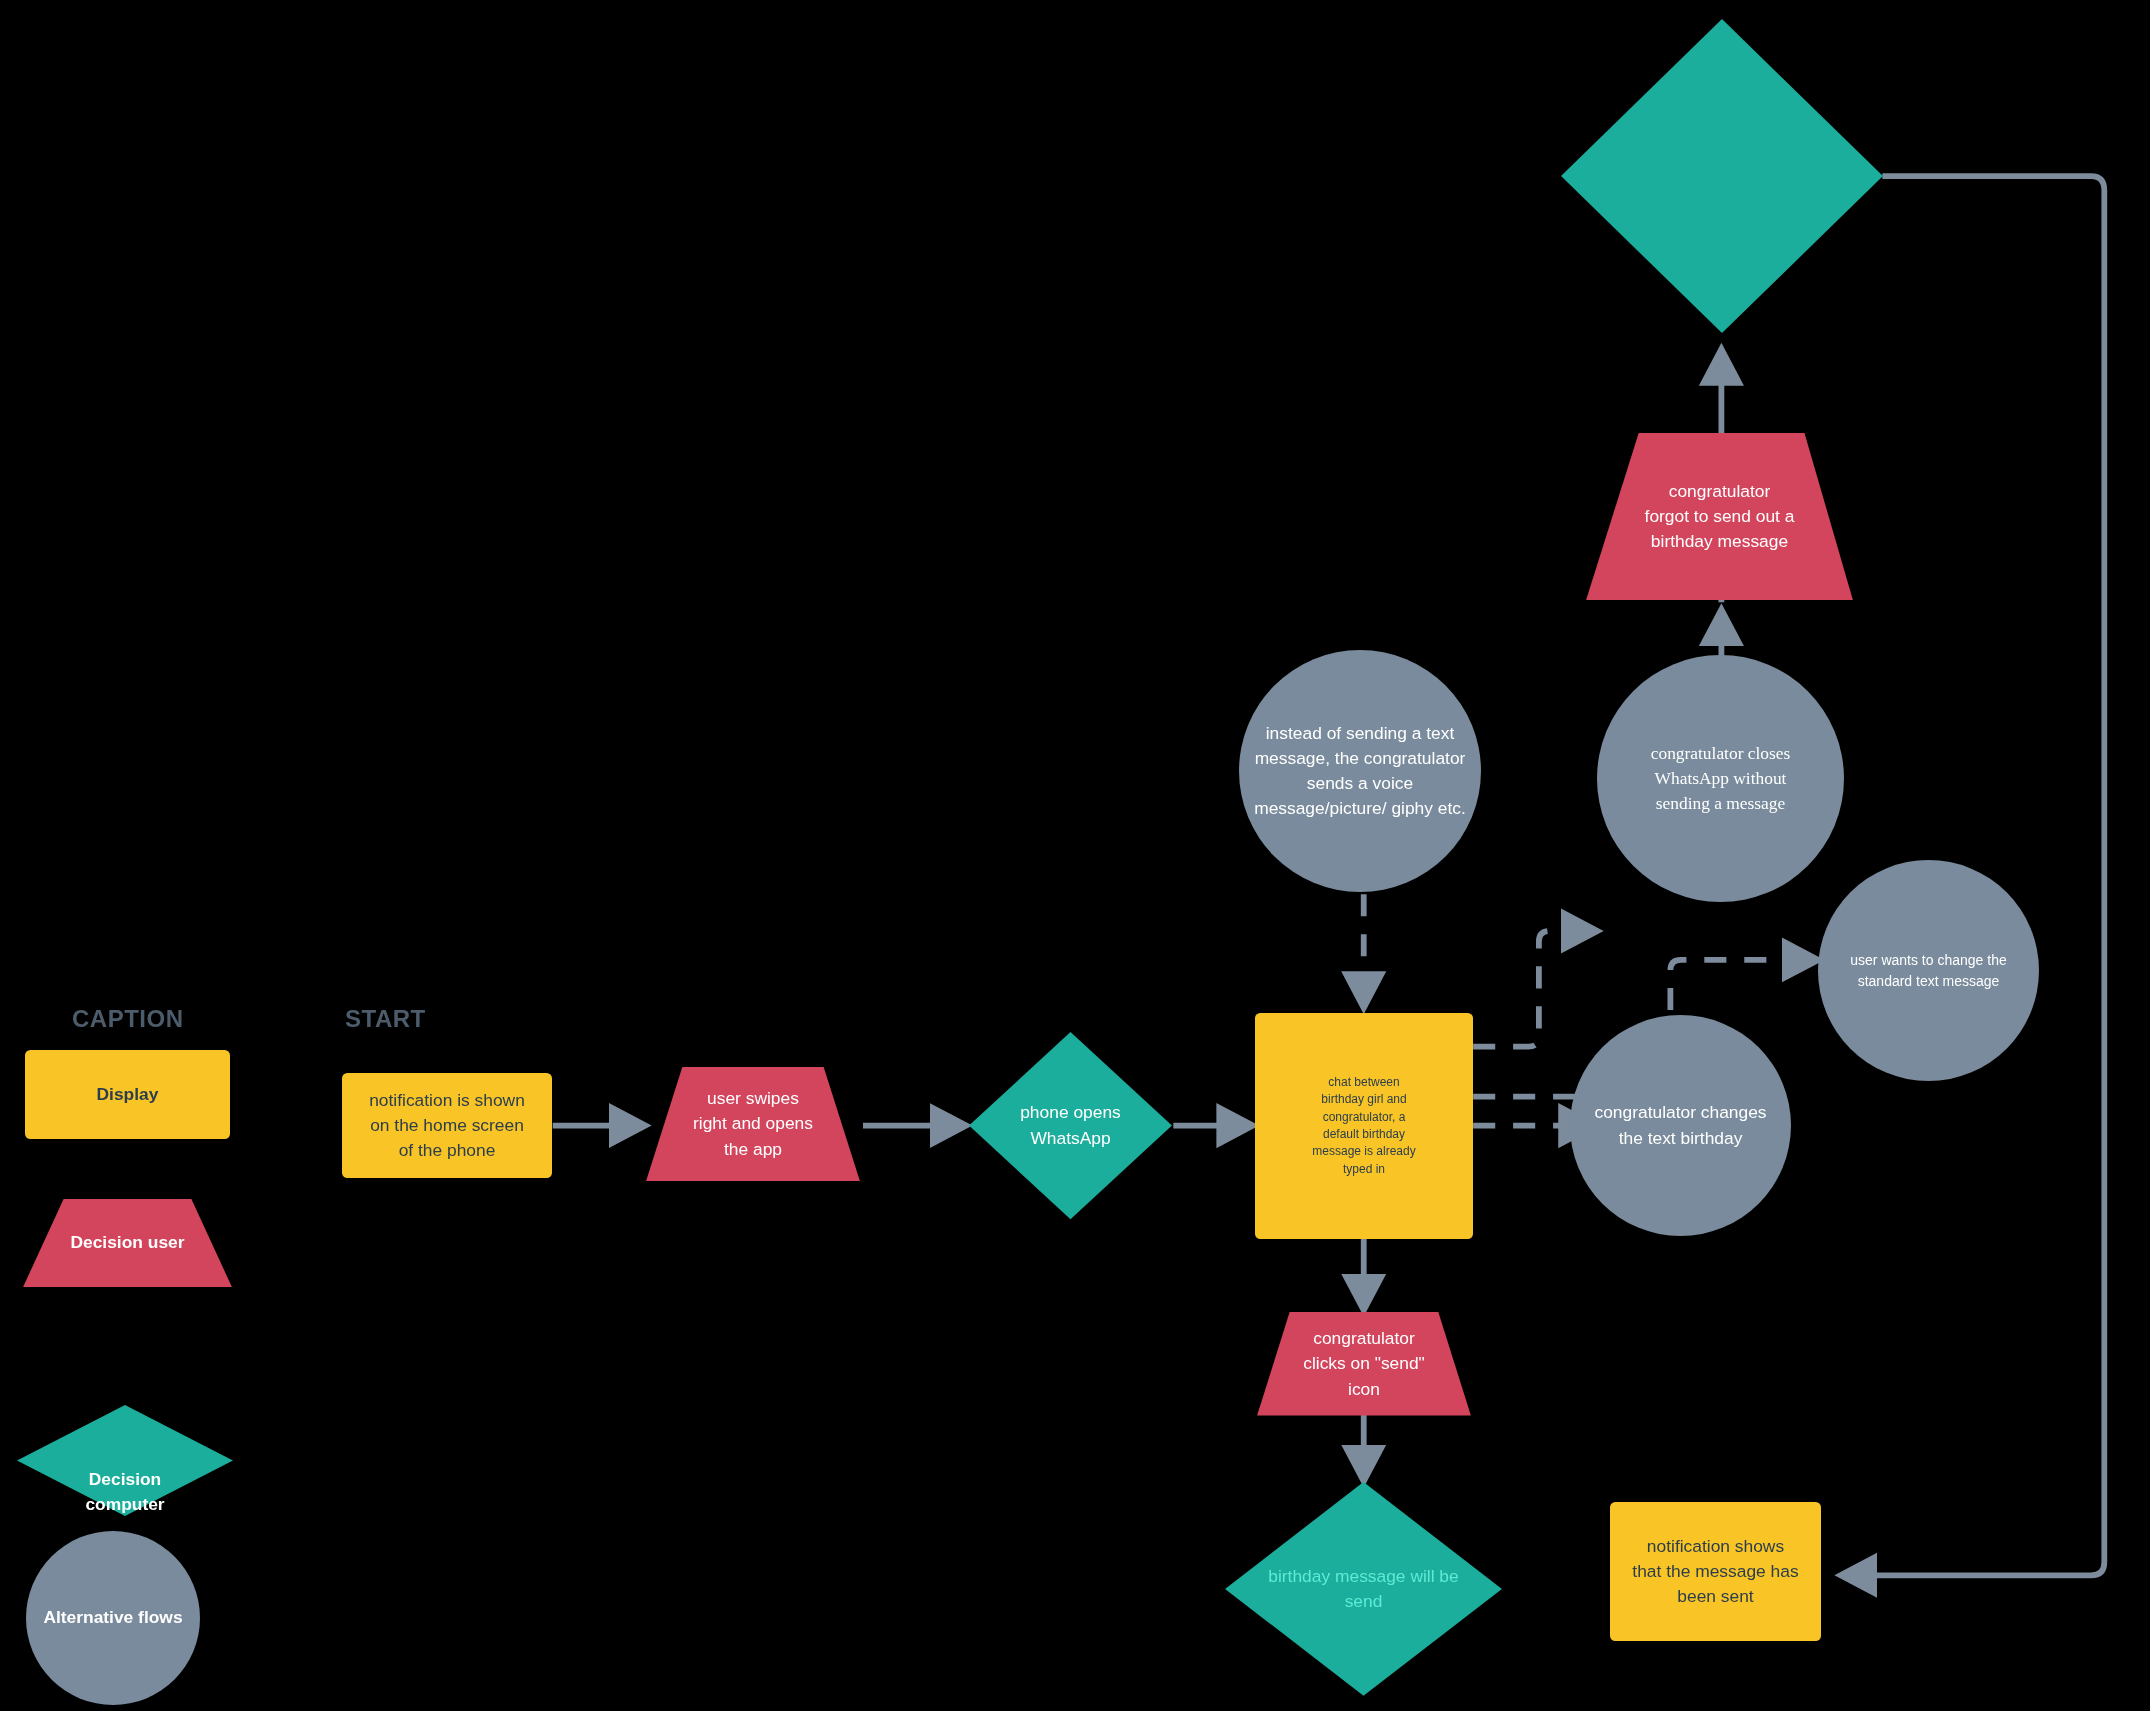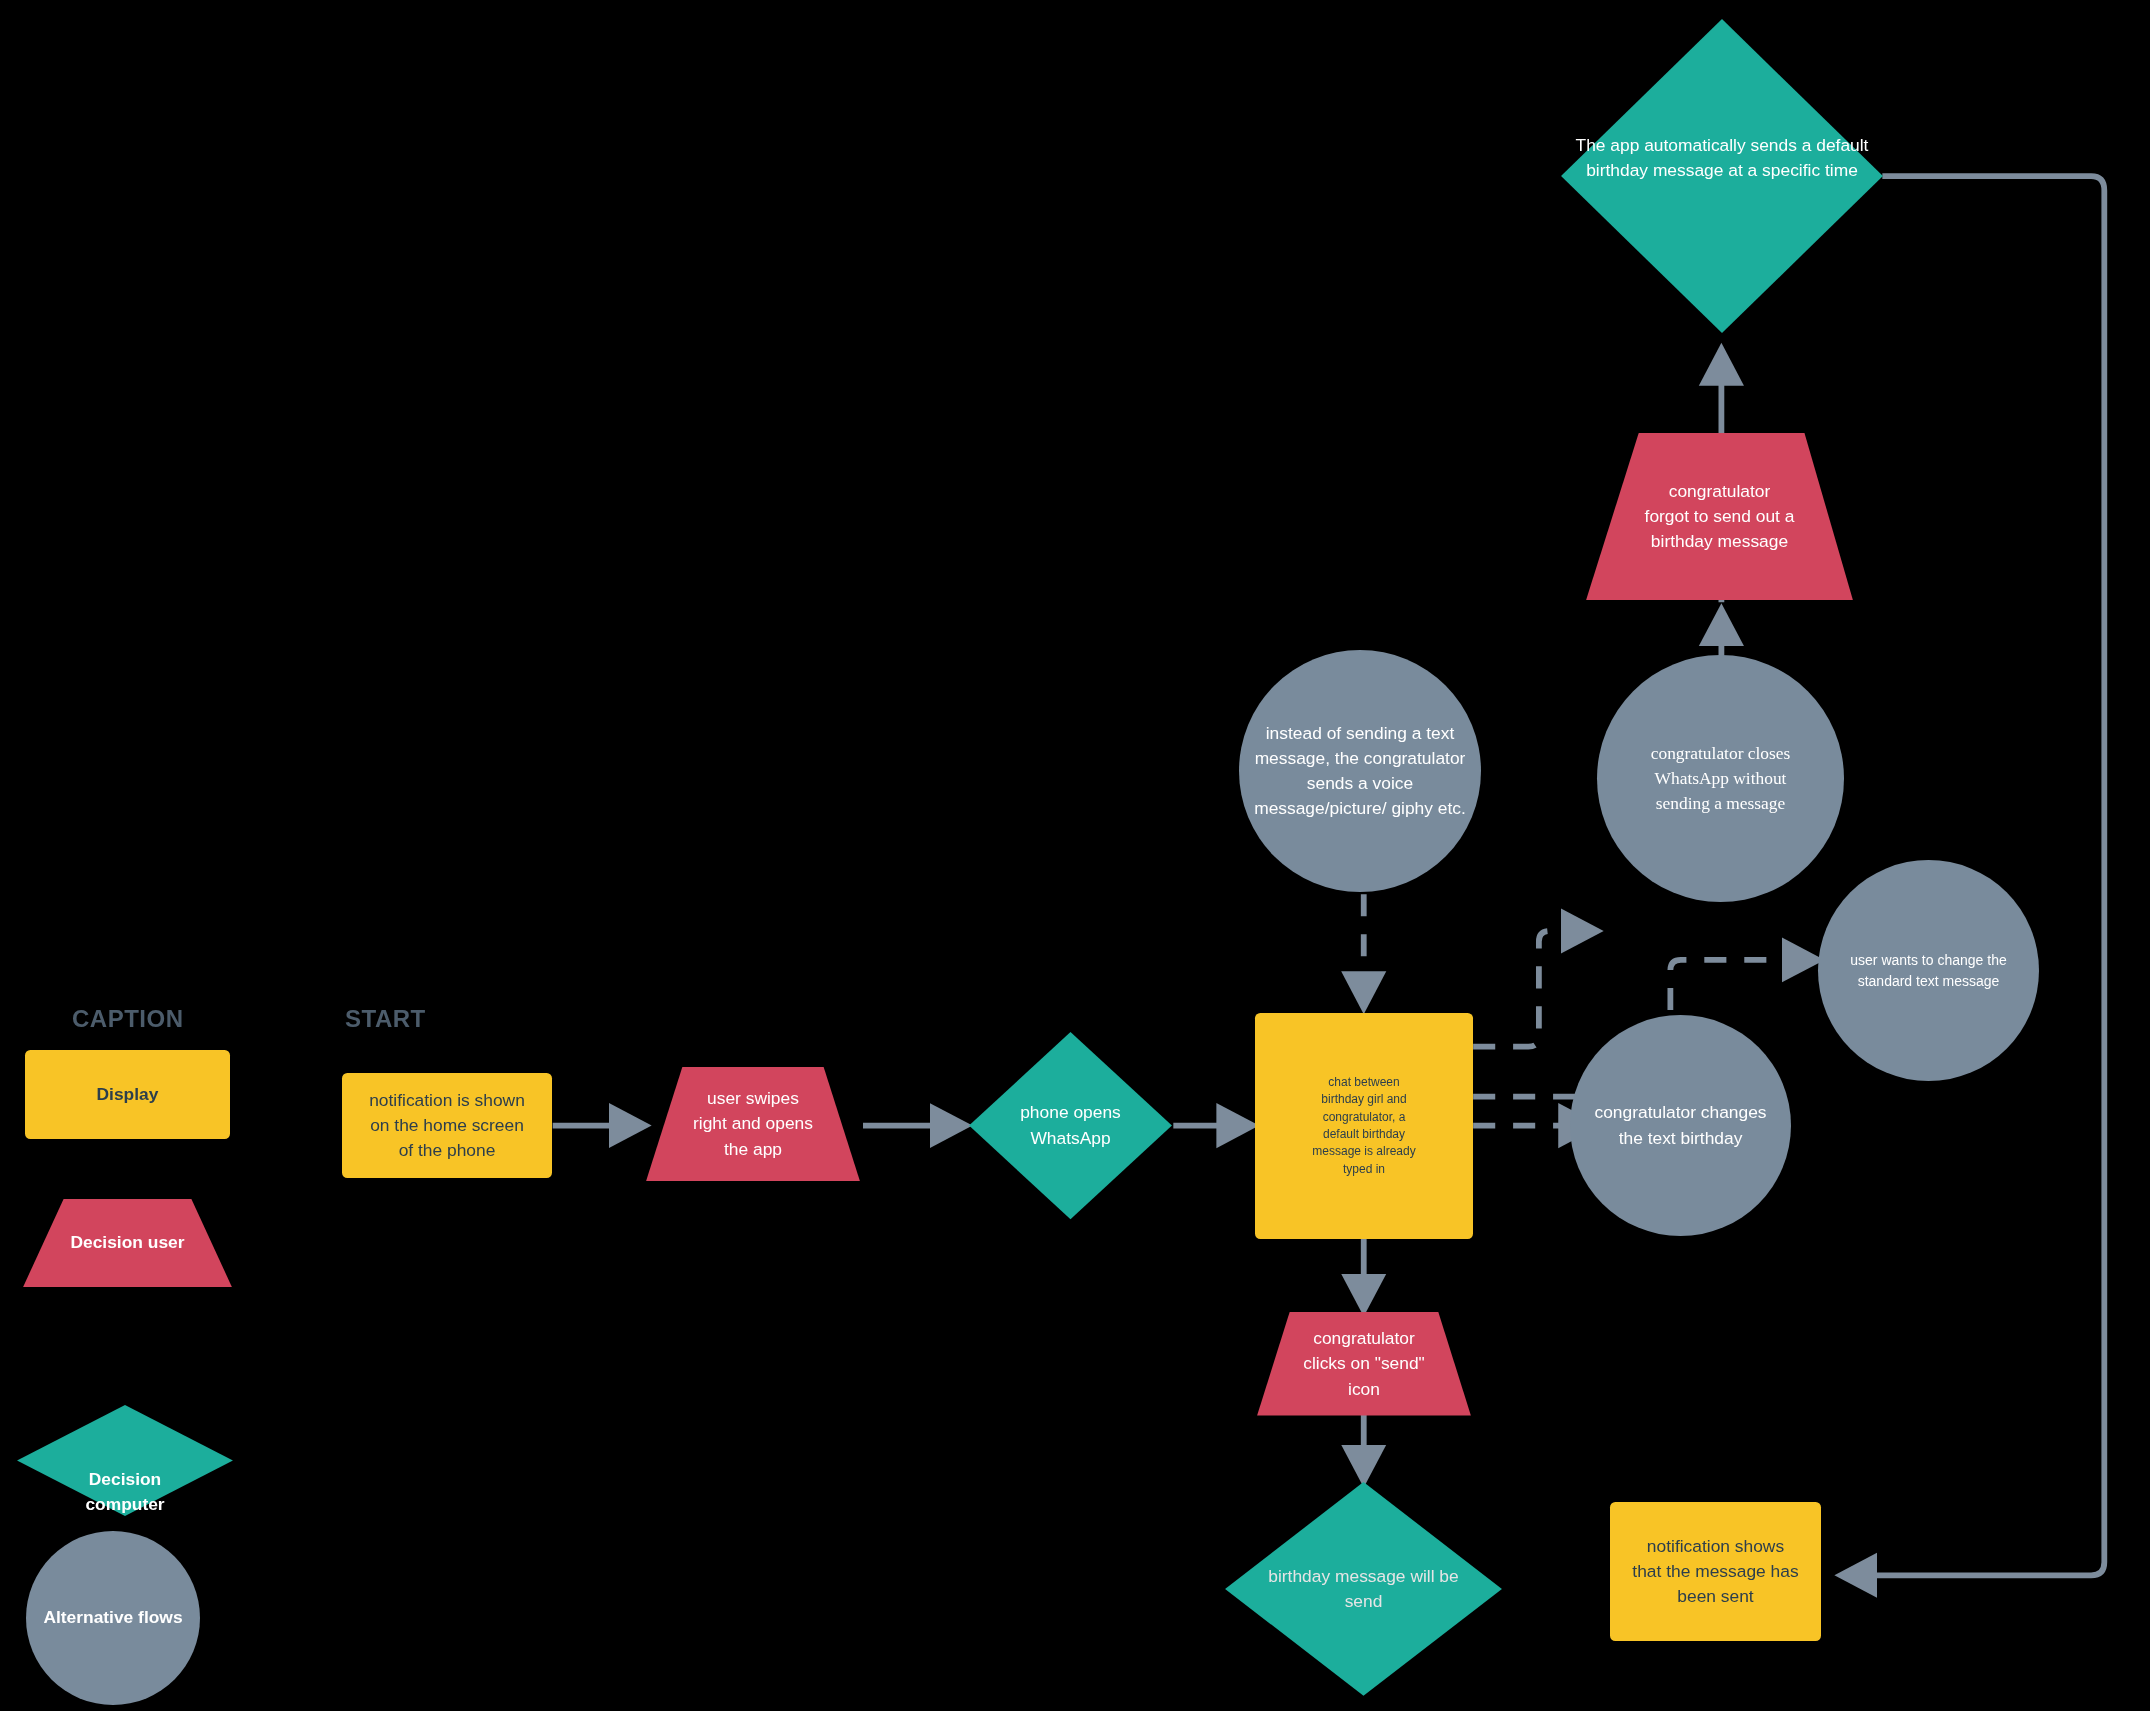--- a/index.html
+++ b/index.html
@@ -199,21 +199,21 @@
     </svg>
     <span class="label" style="color:#FFFFFF; font-size:17.4px;">congratulator
 clicks on "send"
 icon</span>
   </div>
 
   <div class="node shape-diamond" style="left:1224px; top:1481px; width:279px; height:216px;">
     <svg class="fill" viewBox="0 0 530 410" preserveAspectRatio="none">
       <path d="M265,2 L528,205 L265,408 L2,205 Z" fill="#1CAE9C"></path>
     </svg>
-    <span class="label" style="color:#e5e5e5; font-size:17.4px;">birthday message will be
+    <span class="label" style="color:#5eead4; font-size:17.4px;">birthday message will be
 send</span>
   </div>
 
   <div class="node shape-rect" style="left:1610px; top:1502px; width:211px; height:139px; background:#F8C426;">
     <span class="label" style="color:#2C3E4C; font-size:17.4px;">notification shows
 that the message has
 been sent</span>
   </div>
 
   <div class="node shape-circle overflow-label" style="left:1239px; top:650px; width:242px; height:242px; background:#798B9C;">
@@ -245,18 +245,16 @@
     </svg>
     <span class="label" style="color:#FFFFFF; font-size:17.4px;">congratulator
 forgot to send out a
 birthday message</span>
   </div>
 
   <div class="node shape-diamond overflow-label" style="left:1560px; top:18.4px; width:324px; height:316px;">
     <svg class="fill" viewBox="0 0 615 600" preserveAspectRatio="none">
       <path d="M307.5,2 L613,300 L307.5,598 L2,300 Z" fill="#1CAE9C"></path>
     </svg>
-    <span class="label" style="color:#FFFFFF; font-size:17.4px; width:102%; position:relative; top:-18px;">The app automatically sends a default
-birthday message at a specific time</span>
   </div>
 
 </div>
 
 
 </body></html>

